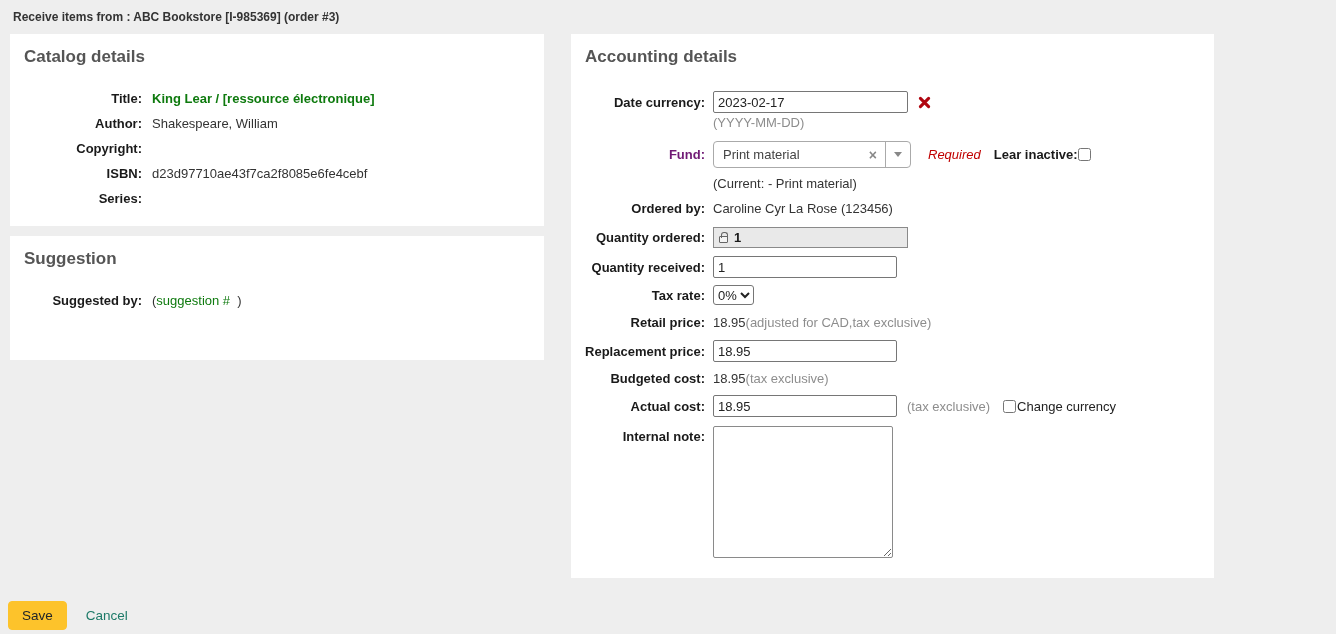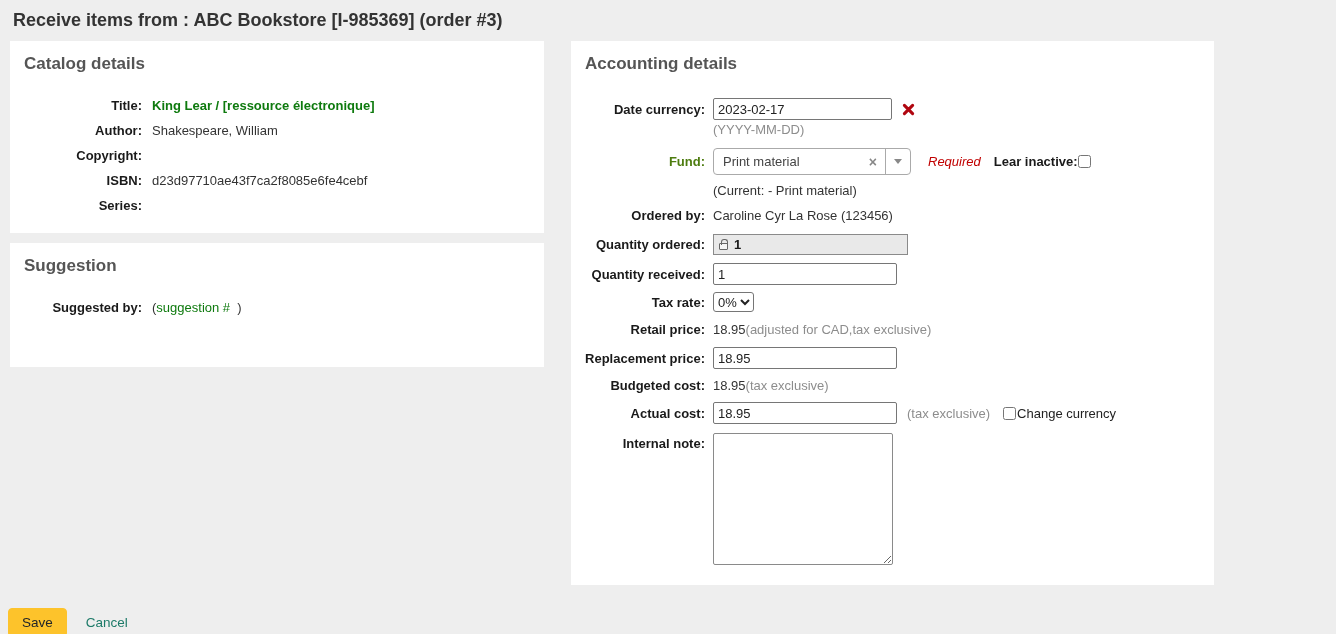--- a/index.html
+++ b/index.html
@@ -5,21 +5,21 @@
   * { box-sizing: border-box; margin: 0; padding: 0; }
   html,body { width: 1336px; height: 634px; }
   body {
     background: #eeeeee;
     font-family: "Liberation Sans", sans-serif;
     font-size: 13px;
     color: #333;
     overflow: hidden;
   }
   h1.page-title {
-    font-size: 18px;
+    font-size: 12px;
     font-weight: bold;
     color: #333;
     margin: 10px 0 10px 13px;
   }
   .columns {
     display: flex;
     align-items: flex-start;
   }
   .col-left { width: 534px; margin-left: 10px; }
   .col-right { width: 643px; margin-left: 27px; }
@@ -56,33 +56,33 @@
   
   .frow { display: flex; align-items: center; }
   .frow .flbl {
     width: 120px;
     flex: 0 0 120px;
     text-align: right;
     font-weight: bold;
     color: #1a1a1a;
     margin-right: 8px;
   }
-  .frow .flbl.red { color: #4d7c0f; }
+  .frow .flbl.red { color: #701a75; }
   .hint { color: #8d8d8d; }
   input[type="text"] {
     font-family: "Liberation Sans", sans-serif;
     font-size: 13px;
     color: #222;
     border: 1px solid #767676;
     border-radius: 2px;
     background: #fff;
     height: 22px;
     padding: 0 4px;
   }
-  .date-input { width: 179px; padding-left: 20px; }
+  .date-input { width: 195px; padding-left: 20px; }
   .x-icon { margin-left: 10px; display: inline-flex; align-items: center; cursor: pointer; }
   .qty-input { width: 184px; }
   .price-input { width: 184px; }
   
   .disabled-field {
     width: 195px;
     height: 21px;
     background: #e9e9e9;
     border: 1px solid #8a8a8a;
     display: flex;

